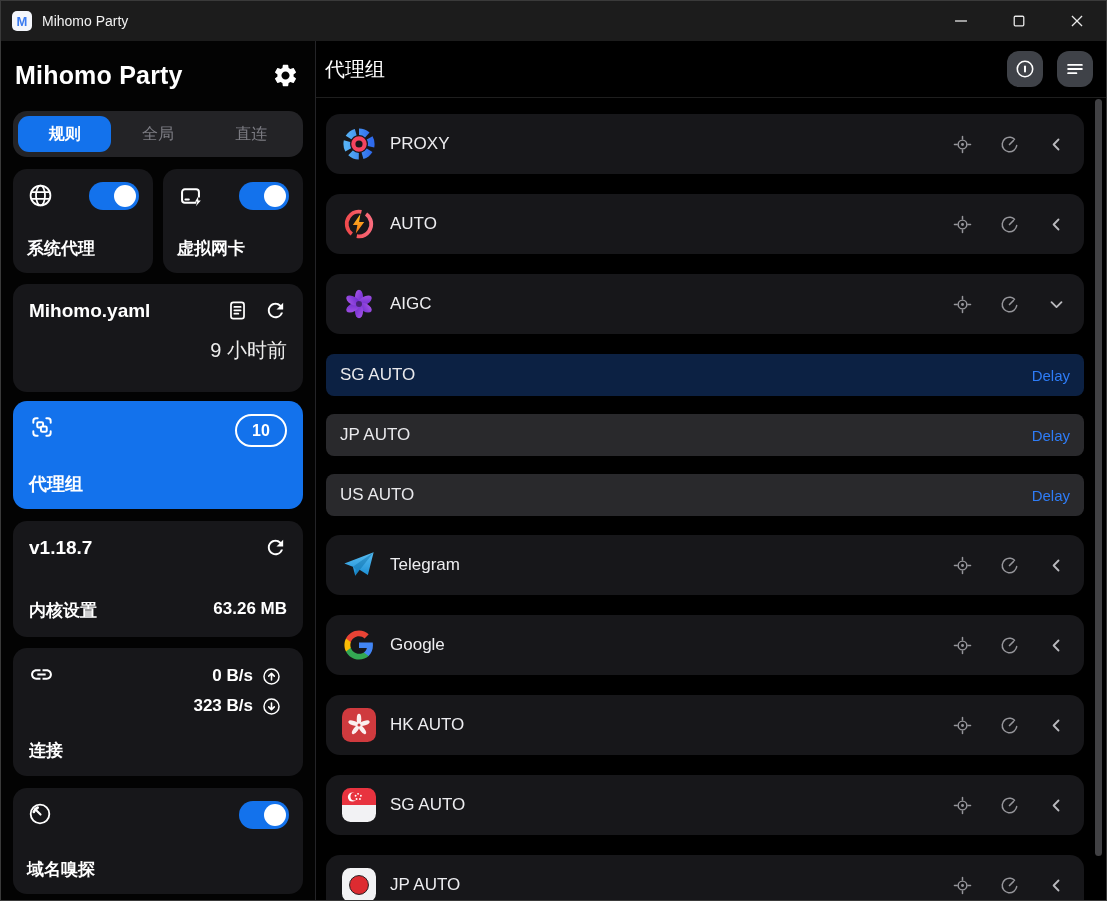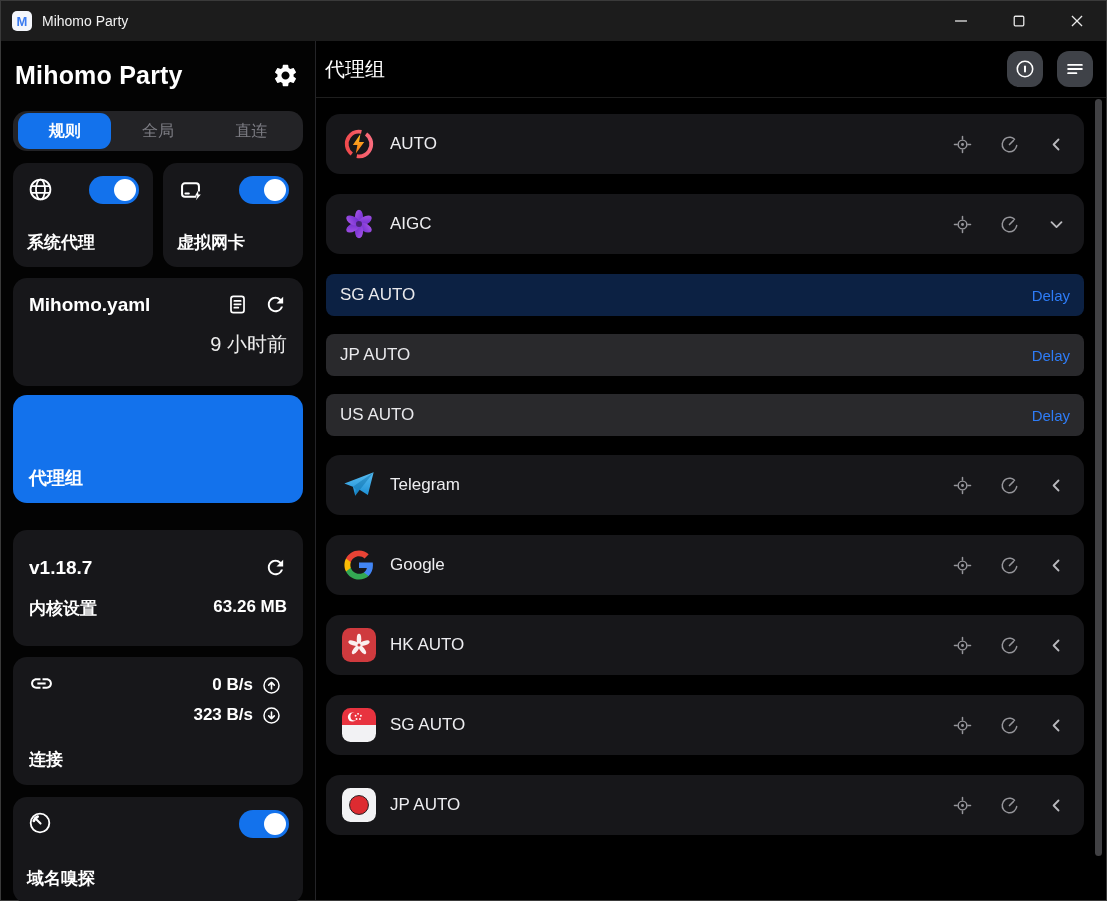--- a/index.html
+++ b/index.html
@@ -16,21 +16,21 @@
   .tb-btn svg { width:22px; height:22px; }
 
   .content { flex:1; display:flex; min-height:0; }
 
   
   .sidebar { width:315px; flex:0 0 auto; background:#030303; border-right:1px solid #242427; padding:0 12px; }
   .side-head { margin:16px 4px 18px 2px; height:36px; display:flex; align-items:center; justify-content:space-between; }
   .side-title { font-size:25px; font-weight:bold; letter-spacing:.2px; }
   .gear { width:27px; height:27px; color:#fff; }
 
-  .tabs { background:#232326; border-radius:14px; height:40px; display:flex; align-items:center; padding:5px;font-family:Liberation Mono, monospace; }
+  .tabs { background:#232326; border-radius:14px; height:46px; display:flex; align-items:center; padding:5px;font-family:Liberation Mono, monospace; }
   .tab { flex:1; height:36px; display:flex; align-items:center; justify-content:center; font-size:16px; color:#7d7d84; border-radius:11px; }
   .tab.active { background:#1372ec; color:#fff; font-weight:bold; }
 
   .pair { display:flex; gap:10px; margin-top:12px; }
   .card { background:#17171a; border-radius:14px; }
   .sq-card { flex:1; height:104px; padding:13px 14px; display:flex; flex-direction:column;gap:12px; }
   .sq-top { display:flex; align-items:flex-start; justify-content:space-between; }
   .sq-top svg { width:27px; height:27px; color:#fff; }
   .sq-label { margin-top:auto; font-size:17px; font-weight:bold; }
 
@@ -45,21 +45,21 @@
   .profile-icons { margin-left:auto; display:flex; gap:15px; }
   .profile-icons svg { width:23px; height:23px; color:#fff; }
   .profile-updated { text-align:right; margin-top:15px; font-size:20px; color:#ececec; }
 
   .group-card { margin-top:9px; height:108px; padding:13px 16px; background:#1372ec; display:flex; flex-direction:column; }
   .group-top { display:flex; align-items:flex-start; justify-content:space-between; }
   .group-top svg { width:26px; height:26px; }
   .badge { border:2px solid #fff; border-radius:999px; min-width:52px; height:33px; display:flex; align-items:center; justify-content:center; font-size:16px; font-weight:bold; padding:0 12px; }
   .group-label { margin-top:auto; font-size:18px; font-weight:bold; }
 
-  .kernel-card { margin-top:27px; height:116px; padding:26px 16px; display:flex; flex-direction:column; }
+  .kernel-card { margin-top:12px; height:116px; padding:15px 16px; display:flex; flex-direction:column; }
   .kernel-top { display:flex; align-items:center; justify-content:space-between; }
   .kernel-ver { font-size:19px; font-weight:bold; }
   .kernel-top svg { width:23px; height:23px; color:#fff; }
   .kernel-bottom { margin-top:auto; display:flex; justify-content:space-between; font-size:17px; font-weight:bold; }
 
   .conn-card { margin-top:11px; height:128px; padding:14px 16px; position:relative; display:flex; flex-direction:column; }
   .conn-card > svg { width:25px; height:25px; color:#fff; }
   .conn-stats { position:absolute; top:13px; right:21px; text-align:right; }
   .stat-row { display:flex; align-items:center; justify-content:flex-end; gap:8px; font-size:17px; font-weight:600; height:30px; }
   .stat-row svg { width:21px; height:21px; color:#fff; }
@@ -272,20 +272,30 @@
               </svg>
             <svg>
                 <use href="#i-refresh"></use>
               </svg>
           </div>
         </div>
         <div class="profile-updated">9 小时前</div>
       </div>
 
       <div class="card group-card">
+        <div class="group-top">
+          <svg viewBox="0 0 24 24">
+              <g fill="none" stroke="#fff" stroke-width="1.8" stroke-linecap="round">
+                <path d="M4 8V6.5A2.5 2.5 0 0 1 6.5 4H8M16 4h1.5A2.5 2.5 0 0 1 20 6.5V8M20 16v1.5a2.5 2.5 0 0 1-2.5 2.5H16M8 20H6.5A2.5 2.5 0 0 1 4 17.5V16"></path>
+                <rect x="7.6" y="7.6" width="5.4" height="4.8" rx="1.2"></rect>
+                <rect x="11" y="11.6" width="5.4" height="4.8" rx="1.2" fill="#1372ec"></rect>
+              </g>
+            </svg>
+          <div class="badge">10</div>
+        </div>
         <div class="group-label">代理组</div>
       </div>
 
       <div class="card kernel-card">
         <div class="kernel-top">
           <div class="kernel-ver">v1.18.7</div>
           <svg>
               <use href="#i-refresh"></use>
             </svg>
         </div>
@@ -344,20 +354,44 @@
           <div class="hbtn">
               <svg>
                 <use href="#i-lines"></use>
               </svg>
             </div>
         </div>
       </div>
 
       <div class="glist">
 
+        <div class="grow">
+          <svg class="gicon" viewBox="0 0 36 36">
+            <defs>
+                <linearGradient id="pw" x1="0" y1="0" x2="0" y2="1">
+                  <stop offset="0" stop-color="#56b1f5"></stop>
+                  <stop offset="1" stop-color="#2f6bed"></stop>
+                </linearGradient>
+              </defs>
+            <circle cx="18" cy="18" r="13" fill="none" stroke="url(#pw)" stroke-width="7" stroke-dasharray="9.6 4" transform="rotate(-90 18 18)"></circle>
+            <circle cx="18" cy="18" r="6" fill="none" stroke="#f4445f" stroke-width="4.4"></circle>
+          </svg>
+          <div class="gname">PROXY</div>
+          <div class="gacts">
+            <svg>
+                <use href="#i-locate"></use>
+              </svg>
+            <svg>
+                <use href="#i-gauge"></use>
+              </svg>
+            <svg class="chev">
+                <use href="#i-chevl"></use>
+              </svg>
+          </div>
+        </div>
 
         <div class="grow">
           <svg class="gicon" viewBox="0 0 36 36">
             <defs>
                 <linearGradient id="au" x1="0" y1="0" x2="1" y2="1">
                   <stop offset="0" stop-color="#ef4444"></stop>
                   <stop offset="1" stop-color="#fb7185"></stop>
                 </linearGradient>
             <linearGradient id="aub" x1="0" y1="0" x2="0" y2="1">
                   <stop offset="0" stop-color="#fbbf24"></stop>

